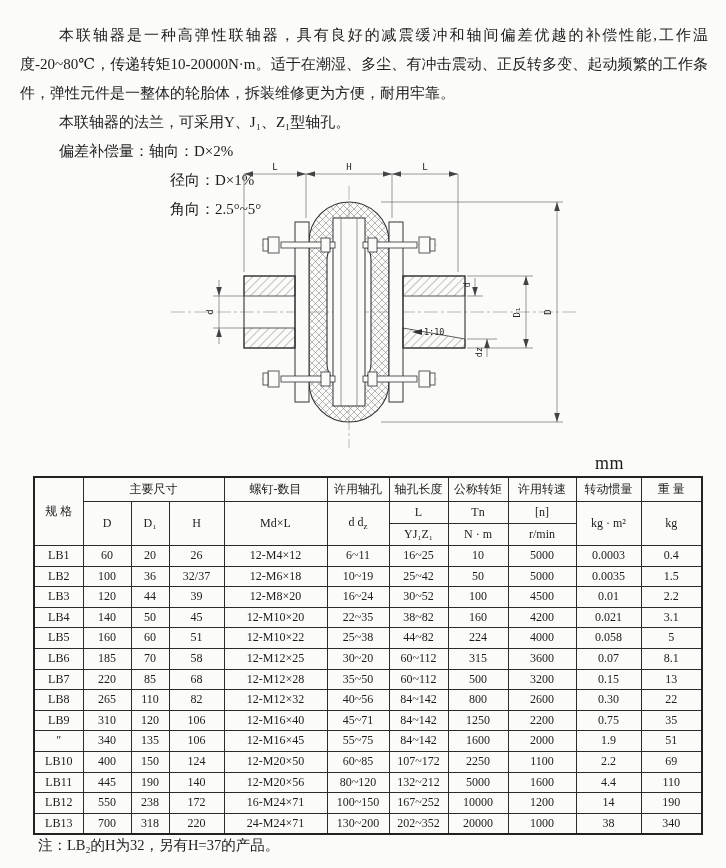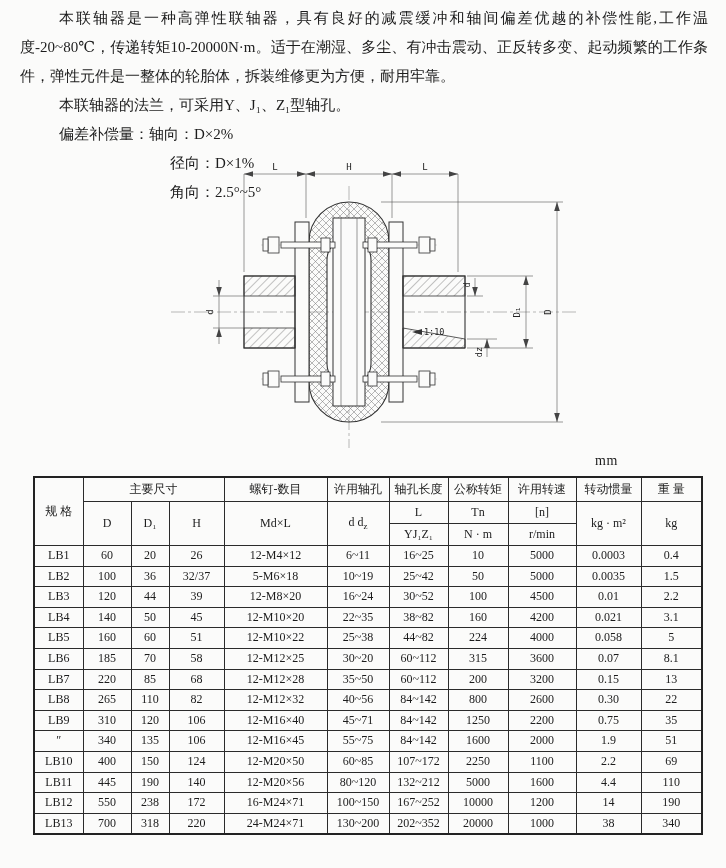--- a/index.html
+++ b/index.html
@@ -2,31 +2,31 @@
 <html><head>
 <meta charset="utf-8">
 <style>
   html,body{margin:0;padding:0;background:#e8e8e8;}
   .page{
     position:relative;width:726px;height:868px;margin:0 auto;
     background:#fbfbfa;color:#1c1c1c;overflow:hidden;
     font-family:"Liberation Serif","DejaVu Serif",serif;
   }
   
-  .intro{position:absolute;top:4px;left:20px;width:688px;font-size:15px;line-height:29px;}
+  .intro{position:absolute;top:21px;left:20px;width:688px;font-size:15px;line-height:29px;}
   .intro p{margin:0;text-align:justify;}
   .indent{text-indent:2.6em;}
   .comp-sub{margin-left:10em !important;}
   
   .drawing{position:absolute;top:160px;left:165px;}
   .drawing text{font-family:"DejaVu Sans Mono","Liberation Mono",monospace;fill:#222;}
   
   .tbl-title{position:absolute;top:452px;left:33px;width:668px;text-align:center;
              font-size:15px;font-weight:bold;letter-spacing:.5px;}
-  .tbl-unit{position:absolute;left:562px;top:1px;font-weight:normal;font-size:14px;}
+  .tbl-unit{position:absolute;left:562px;top:1px;font-weight:normal;font-size:18px;}
   table.spec{
     position:absolute;top:476px;left:33px;border-collapse:collapse;table-layout:fixed;
     width:668px;font-size:12px;
   }
   table.spec th,table.spec td{
     border:1px solid #2b2b2b;text-align:center;vertical-align:middle;
     padding:0 1px;font-weight:normal;overflow:hidden;white-space:nowrap;
   }
   table.spec{border:2px solid #222;}
   table.spec thead tr.h1 th{height:23px;}
@@ -231,21 +231,21 @@
           <td>10</td>
           <td>5000</td>
           <td>0.0003</td>
           <td>0.4</td>
         </tr>
         <tr>
           <td>LB2</td>
           <td>100</td>
           <td>36</td>
           <td>32/37</td>
-          <td>5-M6×18</td>
+          <td>12-M6×18</td>
           <td>10~19</td>
           <td>25~42</td>
           <td>50</td>
           <td>5000</td>
           <td>0.0035</td>
           <td>1.5</td>
         </tr>
         <tr>
           <td>LB3</td>
           <td>120</td>
@@ -299,21 +299,21 @@
           <td>8.1</td>
         </tr>
         <tr>
           <td>LB7</td>
           <td>220</td>
           <td>85</td>
           <td>68</td>
           <td>12-M12×28</td>
           <td>35~50</td>
           <td>60~112</td>
-          <td>200</td>
+          <td>500</td>
           <td>3200</td>
           <td>0.15</td>
           <td>13</td>
         </tr>
         <tr>
           <td>LB8</td>
           <td>265</td>
           <td>110</td>
           <td>82</td>
           <td>12-M12×32</td>
@@ -398,14 +398,15 @@
           <td>130~200</td>
           <td>202~352</td>
           <td>20000</td>
           <td>1000</td>
           <td>38</td>
           <td>340</td>
         </tr>
       </tbody>
   </table>
 
+  <div class="note">注：LB₂的H为32，另有H=37的产品。</div>
 
 </div>
 
 </body></html>

